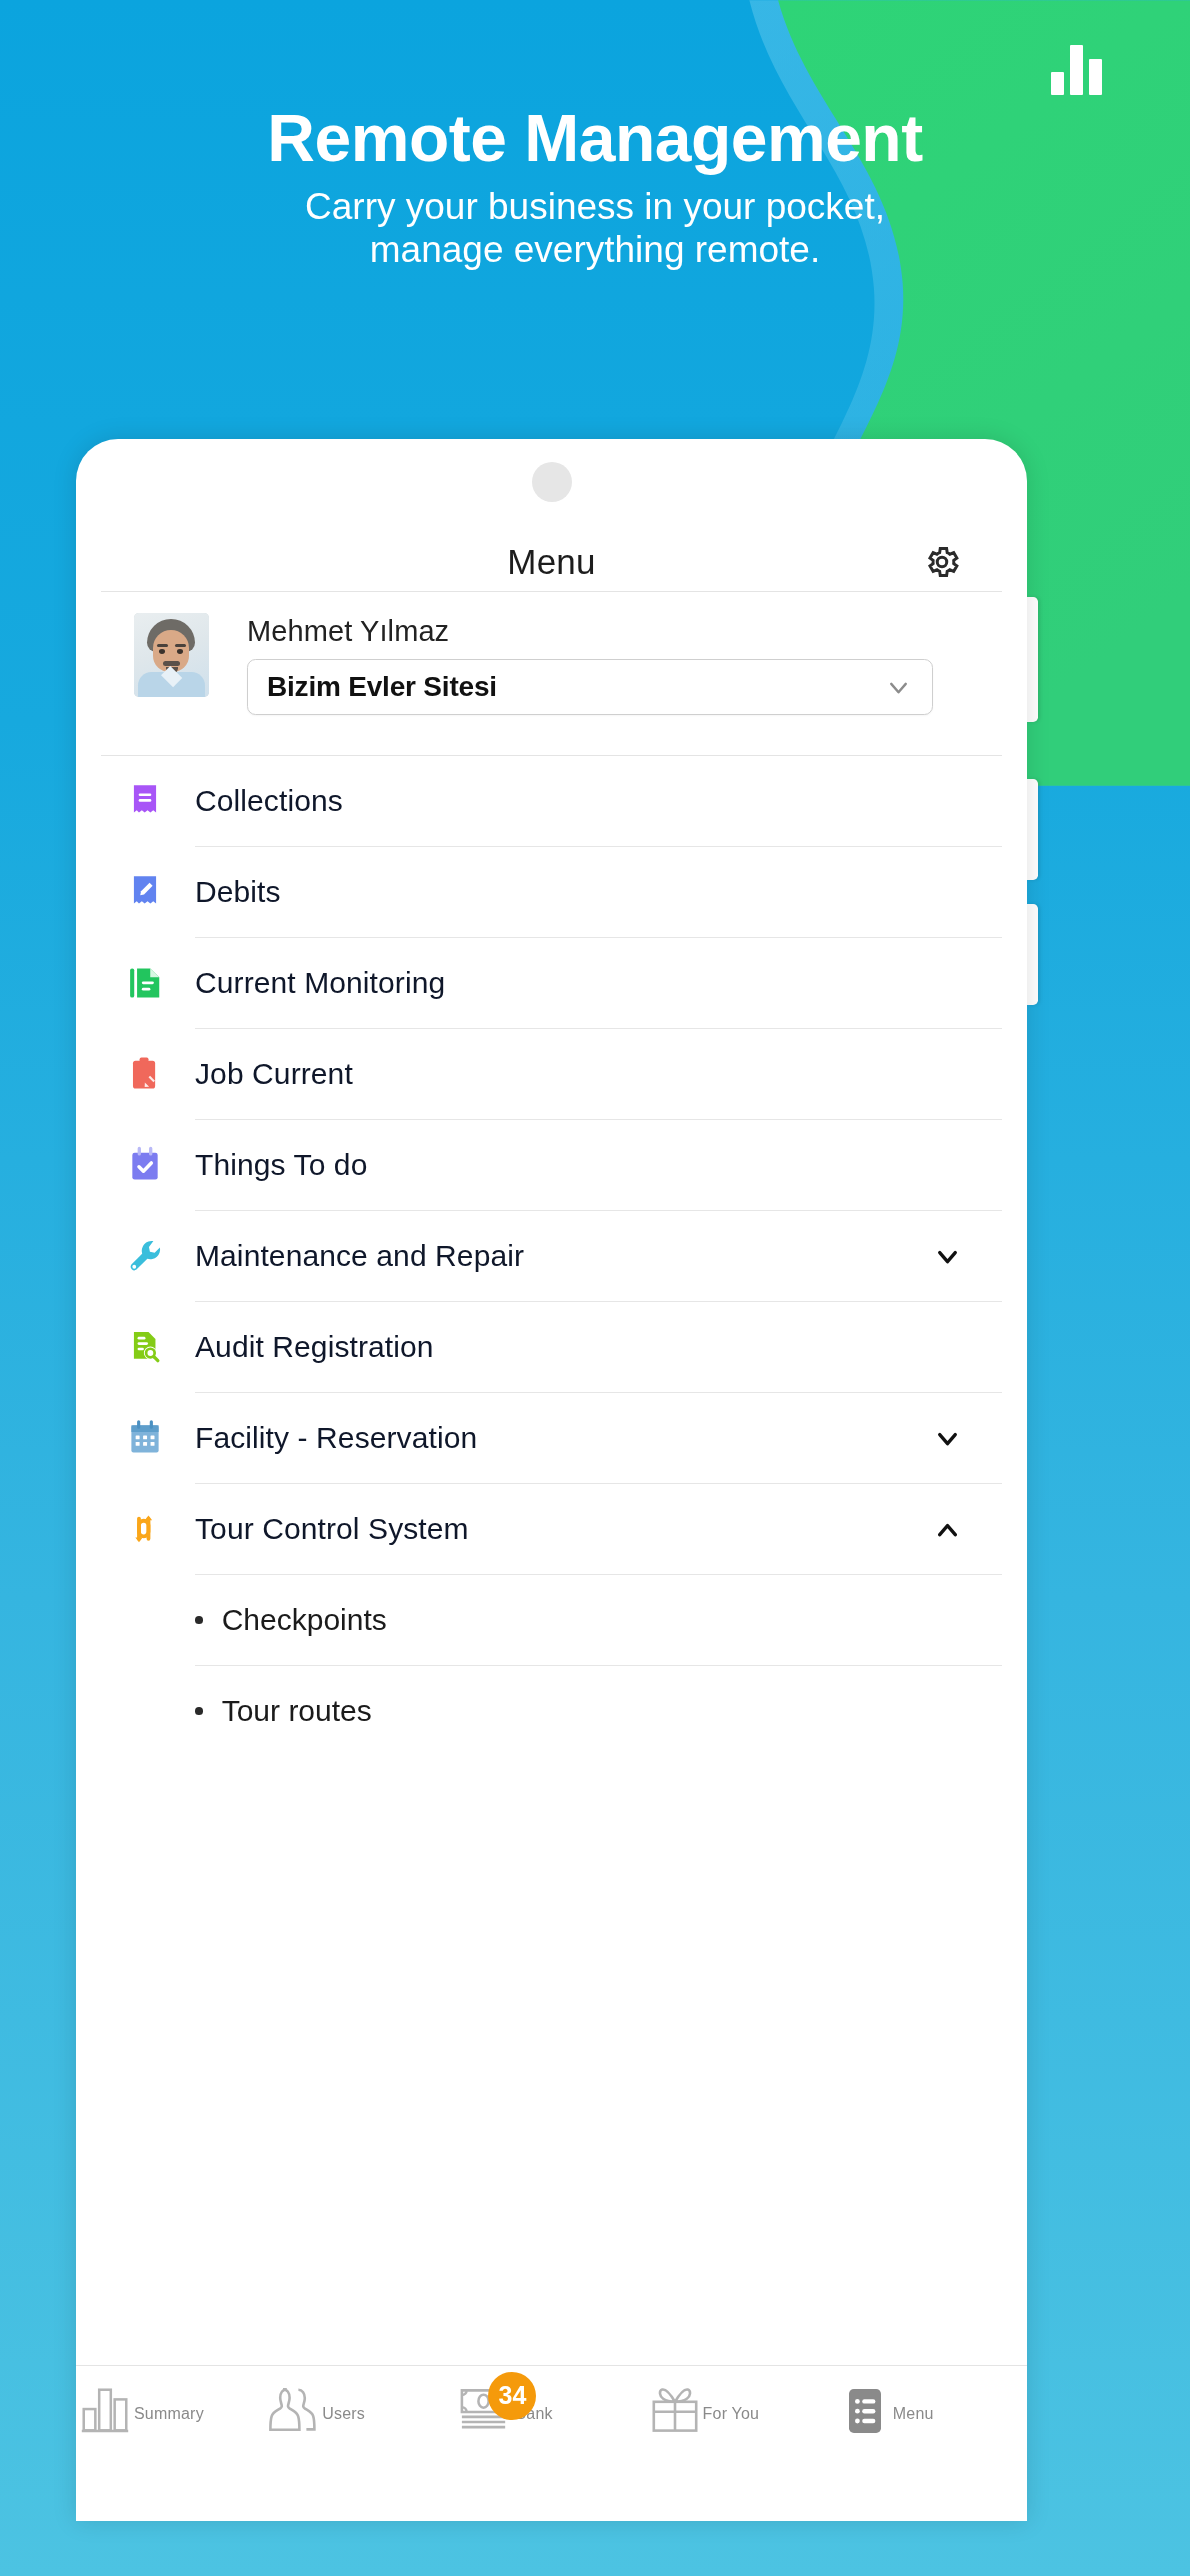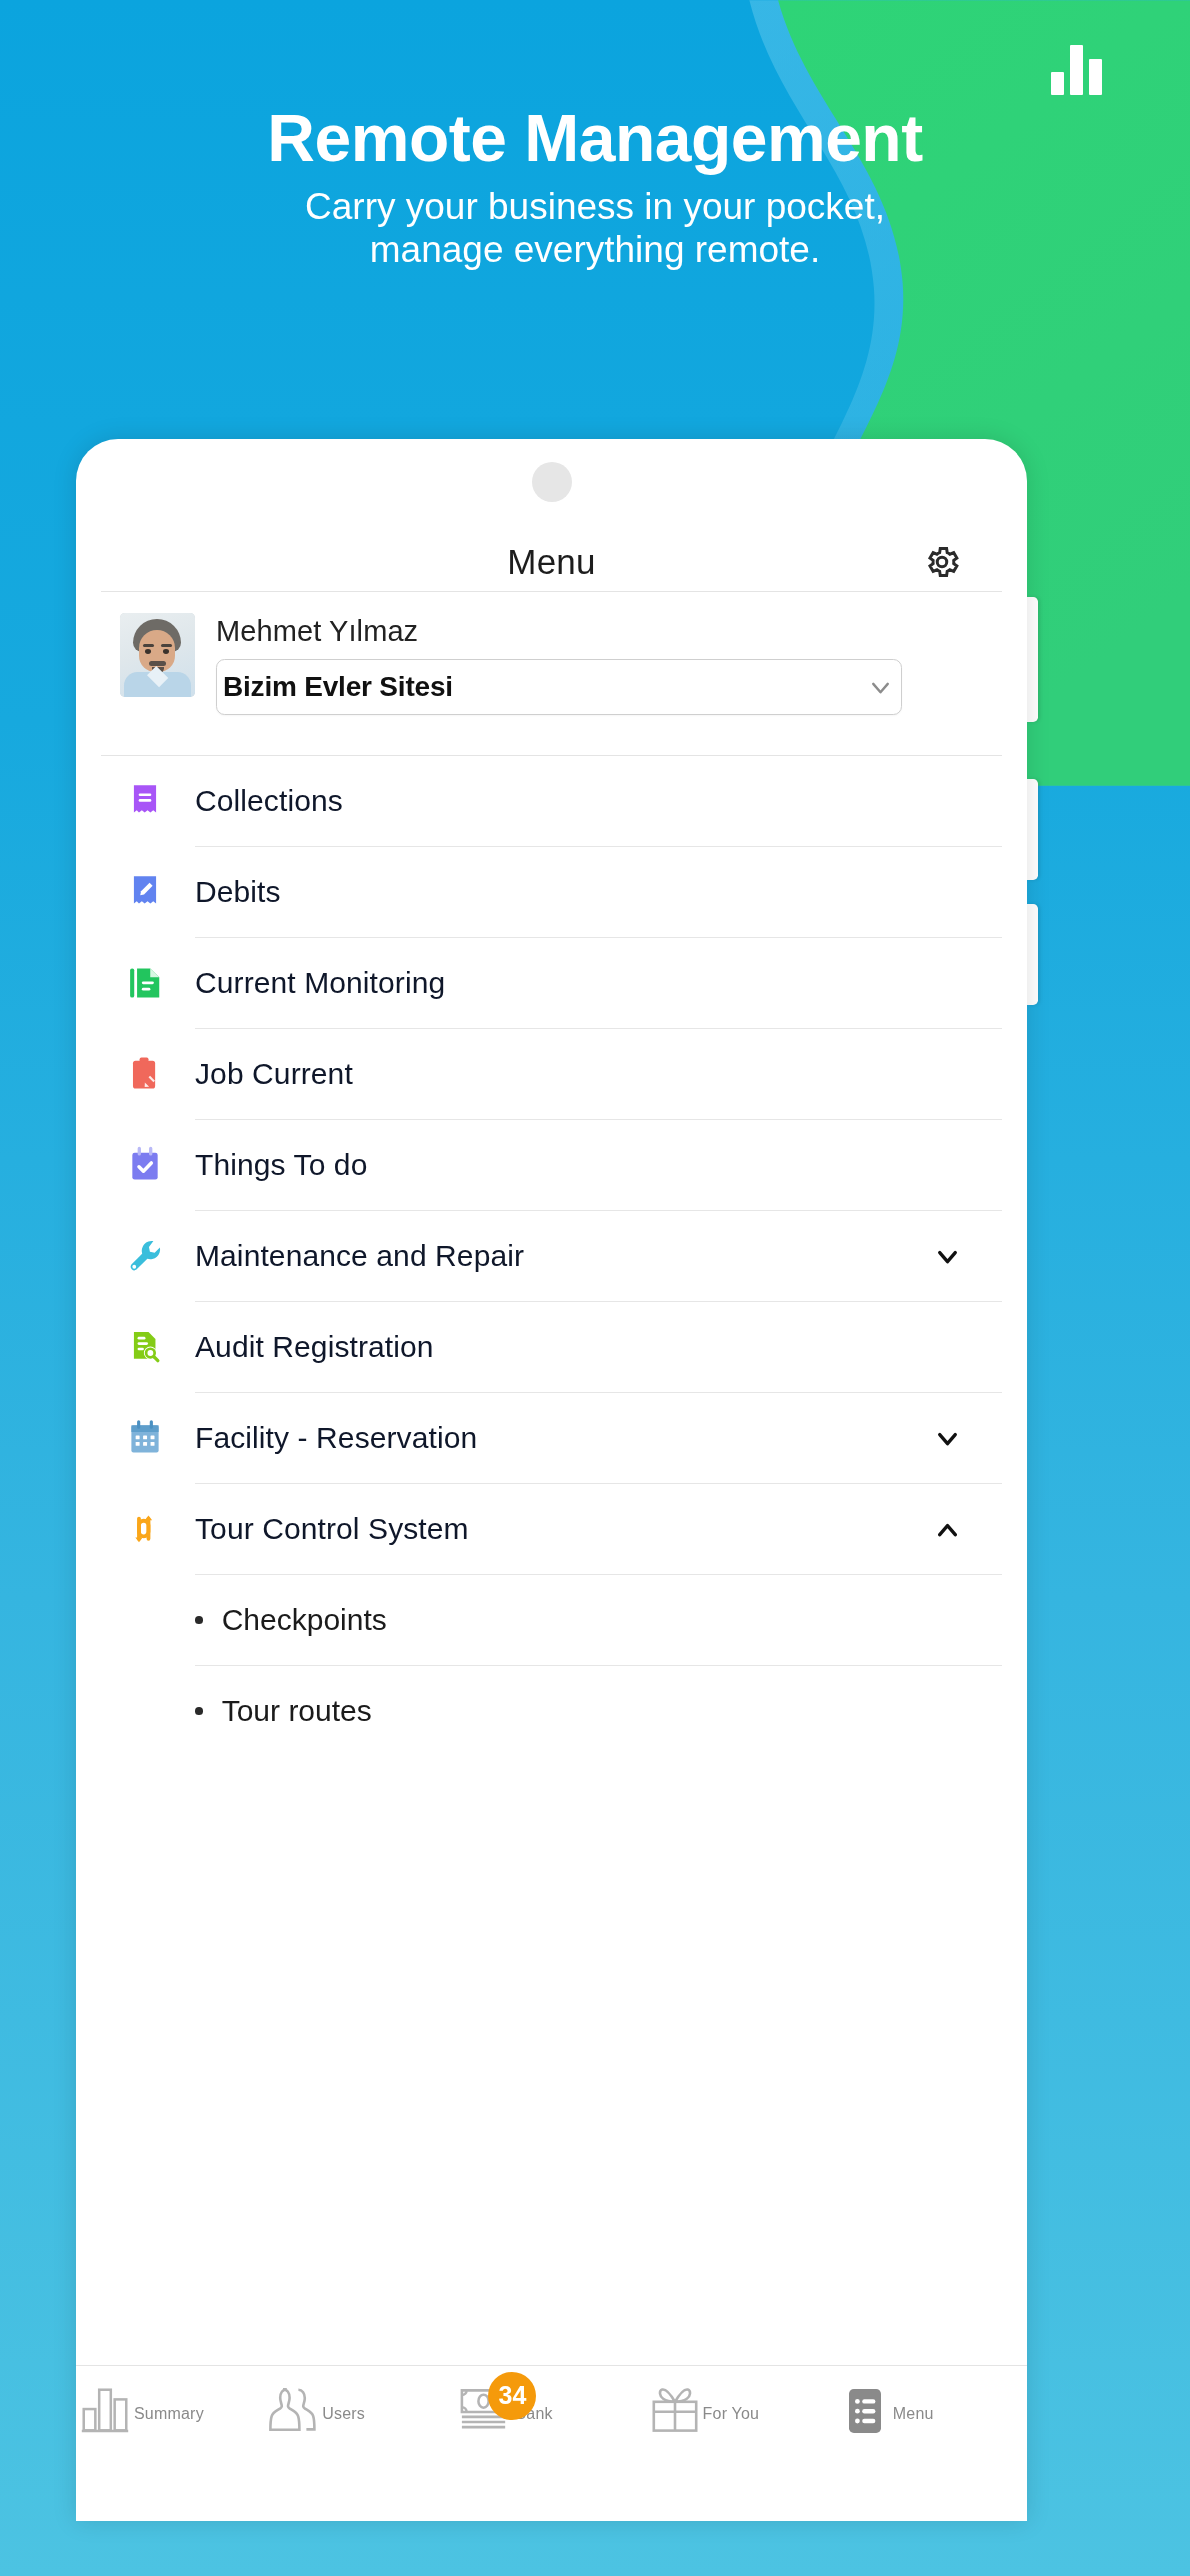--- a/index.html
+++ b/index.html
@@ -73,23 +73,23 @@
   .gear-btn {
     position:absolute; right:63px; top:50%; transform:translateY(-50%);
     width:44px; height:44px; display:flex; align-items:center; justify-content:center;
   }
   .hdr-rule {
     position:absolute; top:152px; left:25px; width:901px; height:1px; background:#e4e4e4;
   }
 
   
   .profile {
-    position:absolute; top:174px; left:44px;
+    position:absolute; top:174px; left:58px;
     width:868px; height:125px;
-    display:flex; align-items:flex-start; gap:21px;
+    display:flex; align-items:flex-start; gap:38px;
   }
   .avatar {
     width:75px; height:84px; border-radius:4.8px; flex:0 0 75px;
     overflow:hidden; position:relative; background:#cfd8dc;
   }
   .avatar .av-bg { position:absolute; inset:0; background:linear-gradient(160deg,#e9eef0 0%,#dfe7eb 45%,#cfe0ec 100%); }
   .avatar .av-hair { position:absolute; left:13.4px; top:5.8px; width:48px; height:33px;
      background:#6e6b66; border-radius:25px 25px 9.6px 9.6px; }
   .avatar .av-face { position:absolute; left:19px; top:17px; width:36px; height:42px;
      background:#d9a987; border-radius:18px 18px 16.3px 16.3px; }
@@ -101,21 +101,21 @@
   .avatar .av-beard { position:absolute; left:32px; top:54px; width:11.5px; height:6.7px; background:#5a5049; border-radius:0 0 5.8px 5.8px; }
   .avatar .av-shirt { position:absolute; left:3.8px; bottom:0; width:67px; height:25px;
      background:#b9d5e8; border-radius:13.4px 13.4px 0 0; }
   .avatar .av-collar { position:absolute; left:29px; bottom:13.4px; width:17px; height:13.4px;
      background:#e8f1f7; transform:rotate(45deg); }
 
   .prof-right { flex:1; padding-top:1.9px; }
   .prof-name { font-size:29px; color:#222; margin-bottom:11.5px; letter-spacing:0.1px; }
   .site-select {
     width:686px; height:56px; border:1px solid #cfcfcf; border-radius:8.6px;
-    display:flex; align-items:center; padding:0 6px; background:#fff;
+    display:flex; align-items:center; padding:0 19px; background:#fff;
     box-shadow:0 1px 1.9px rgba(0,0,0,.04);
   }
   .site-select .val { flex:1; font-size:28px; color:#111; font-weight:bold; letter-spacing:-0.2px; }
 
   .prof-rule { position:absolute; top:316px; left:25px; width:901px; height:1px; background:#e4e4e4; }
 
   
   .menu-list { position:absolute; top:317px; left:0; width:951px; }
   .menu-row {
     position:relative; height:90px;

